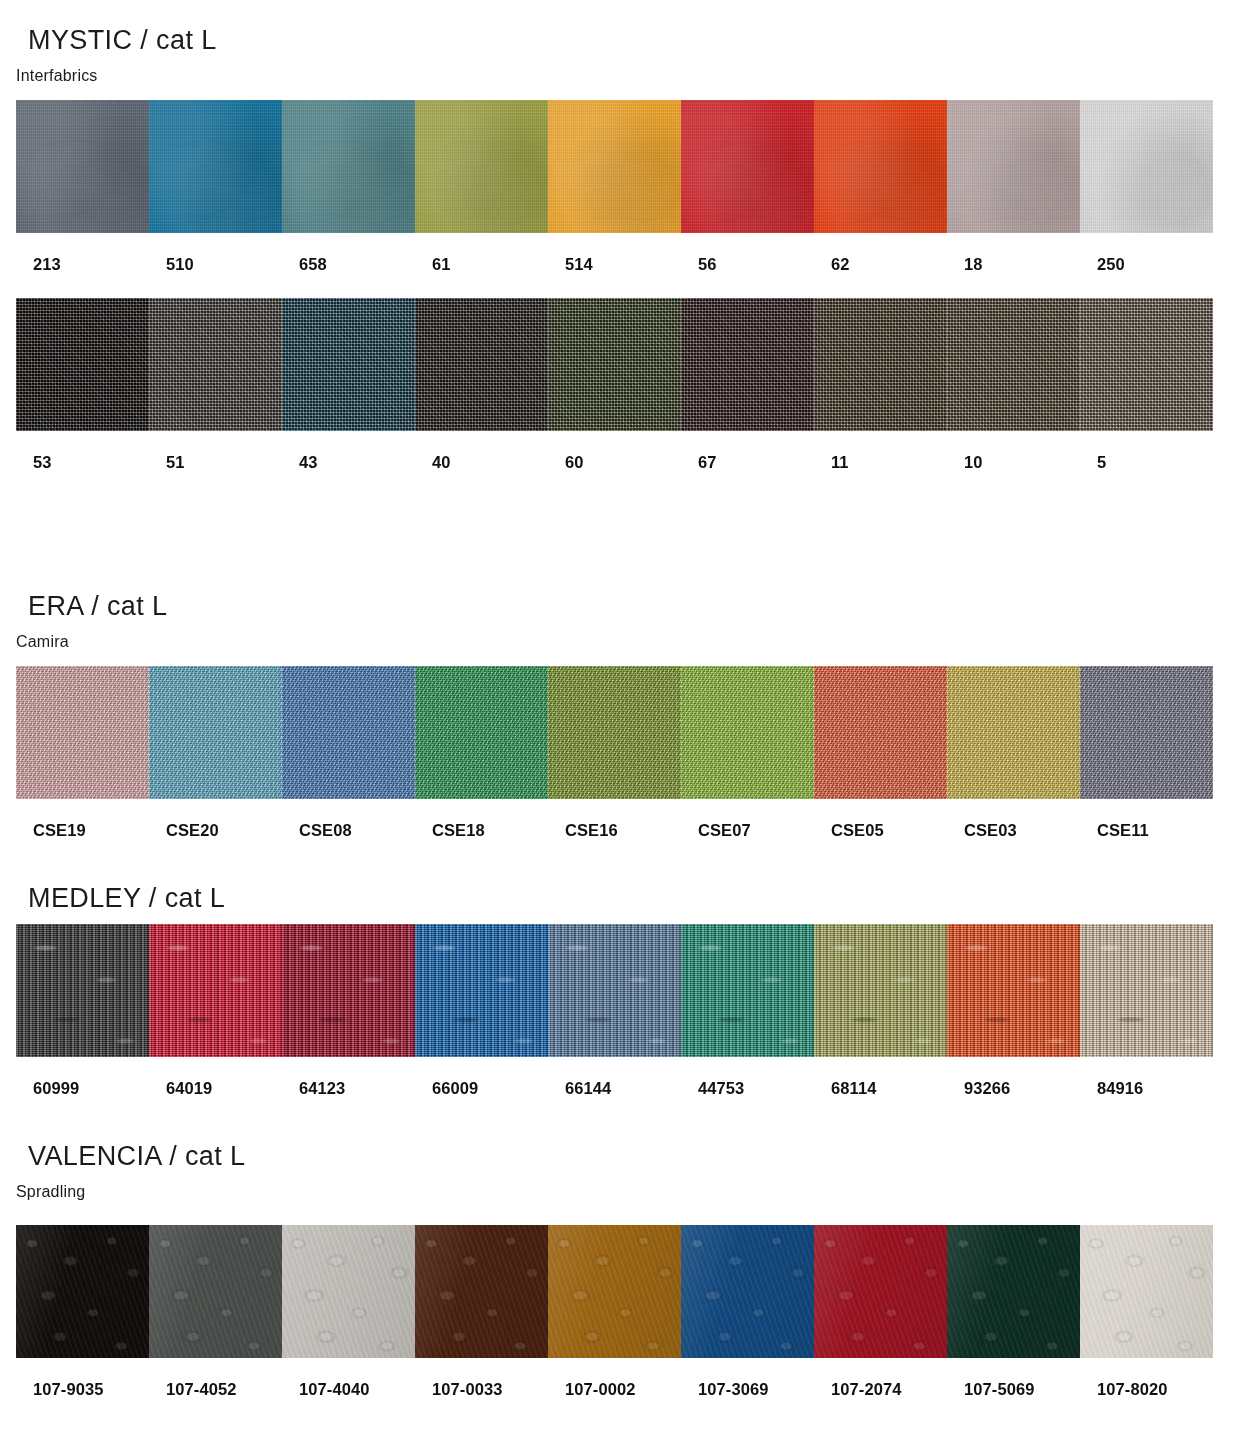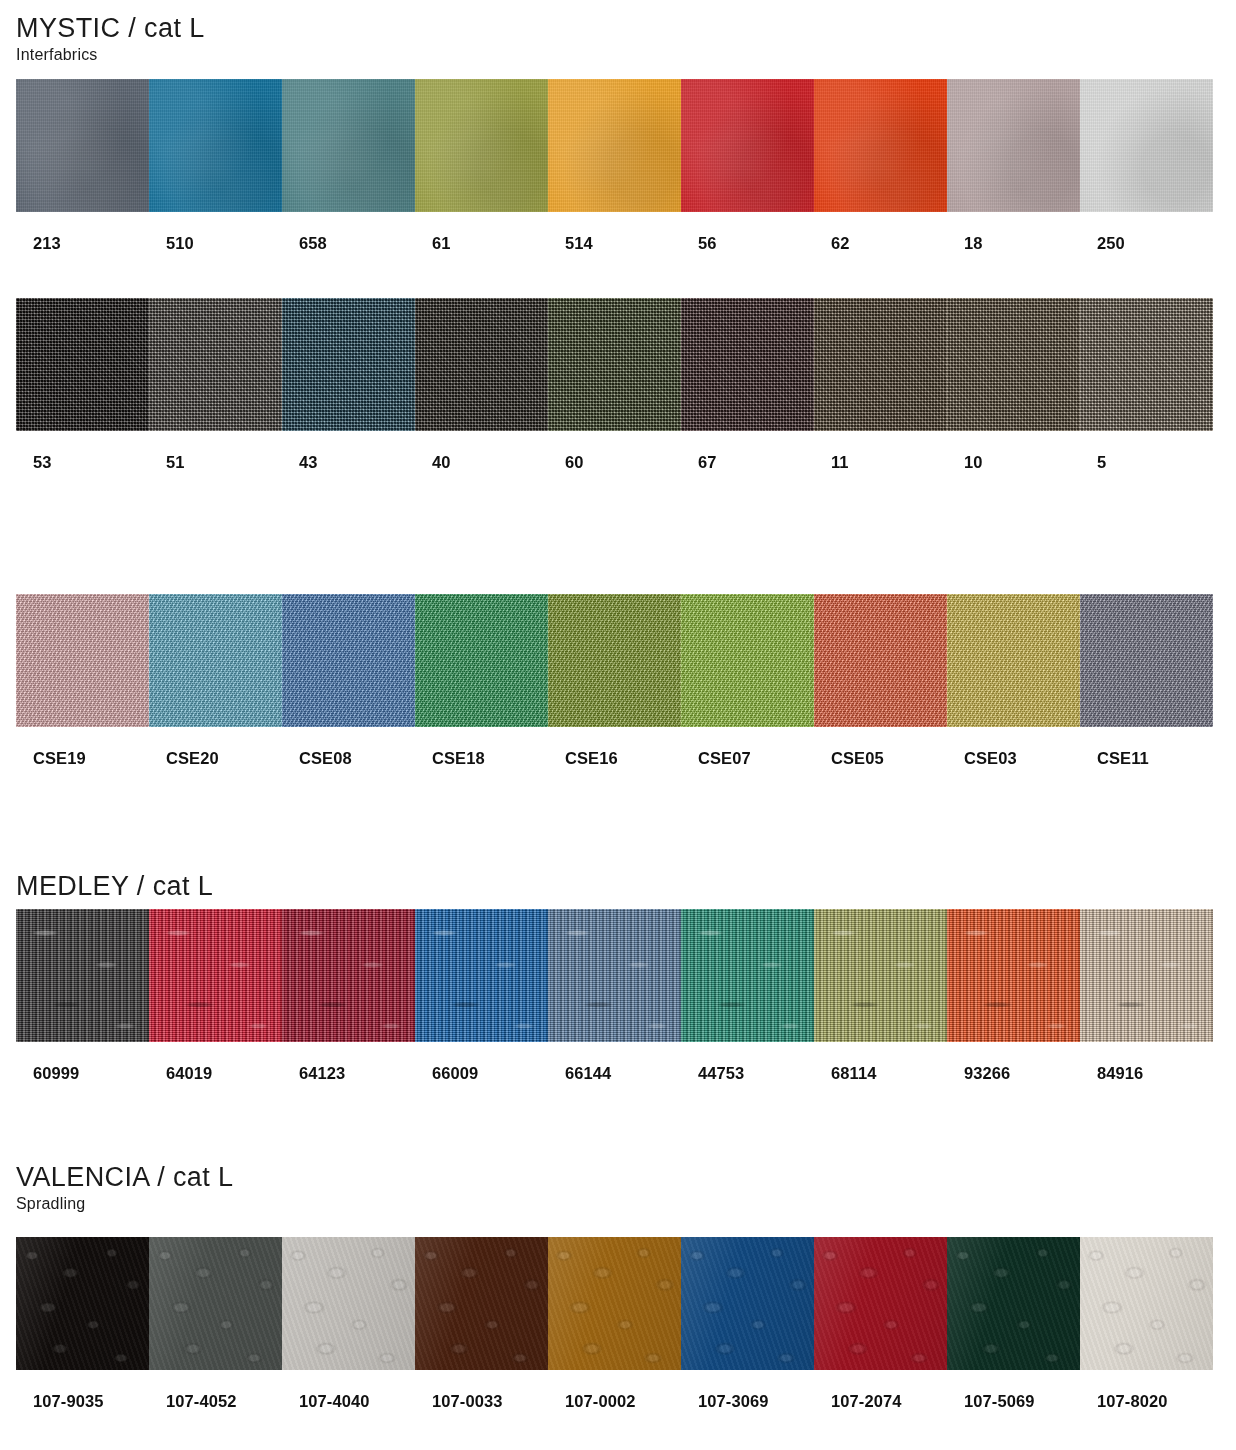--- a/index.html
+++ b/index.html
@@ -31,21 +31,21 @@
     padding-left: 16px;
   }
 
   .collection-title {
     font-family: "Liberation Sans", sans-serif;
     font-size: 27px;
     font-weight: 300;
     letter-spacing: 0.4px;
     color: #1b1b1b;
     line-height: 1.05;
-    margin: 0;
+    margin: 12px;
     white-space: nowrap;
   }
 
   .collection-brand {
     font-family: "Liberation Sans", sans-serif;
     font-size: 16px;
     font-weight: 400;
     letter-spacing: 0.2px;
     color: #1b1b1b;
     line-height: 1.25;
@@ -386,20 +386,24 @@
         <div class="swatch-label">43</div>
         <div class="swatch-label">40</div>
         <div class="swatch-label">60</div>
         <div class="swatch-label">67</div>
         <div class="swatch-label">11</div>
         <div class="swatch-label">10</div>
         <div class="swatch-label">5</div>
       </div>
     </div>
     <div class="collection" style="top: 580px;">
+      <div class="heading-block">
+        <div class="collection-title">ERA / cat L</div>
+        <div class="collection-brand">Camira</div>
+      </div>
       <div class="swatch-strip" style="margin-top: 14px;">
         <div class="swatch">
           <div class="swatch-base" style="background: rgb(238, 182, 184);"></div>
           <div class="swatch-tex tex-era">
             <div class="t1" style="position: absolute; inset: 0px;"></div>
             <div class="t2" style="position: absolute; inset: 0px;"></div>
             <div class="t3" style="position: absolute; inset: 0px;"></div>
           </div>
         </div>
         <div class="swatch">
@@ -564,21 +568,21 @@
         <div class="swatch-label">64019</div>
         <div class="swatch-label">64123</div>
         <div class="swatch-label">66009</div>
         <div class="swatch-label">66144</div>
         <div class="swatch-label">44753</div>
         <div class="swatch-label">68114</div>
         <div class="swatch-label">93266</div>
         <div class="swatch-label">84916</div>
       </div>
     </div>
-    <div class="collection" style="top: 1163px;">
+    <div class="collection" style="top: 1130px;">
       <div class="heading-block">
         <div class="collection-title">VALENCIA / cat L</div>
         <div class="collection-brand">Spradling</div>
       </div>
       <div class="swatch-strip" style="margin-top: 23px;">
         <div class="swatch">
           <div class="swatch-base" style="background: rgb(17, 13, 11);"></div>
           <div class="swatch-tex tex-valencia">
             <div class="t1" style="position: absolute; inset: 0px;"></div>
             <div class="t2" style="position: absolute; inset: 0px;"></div>

